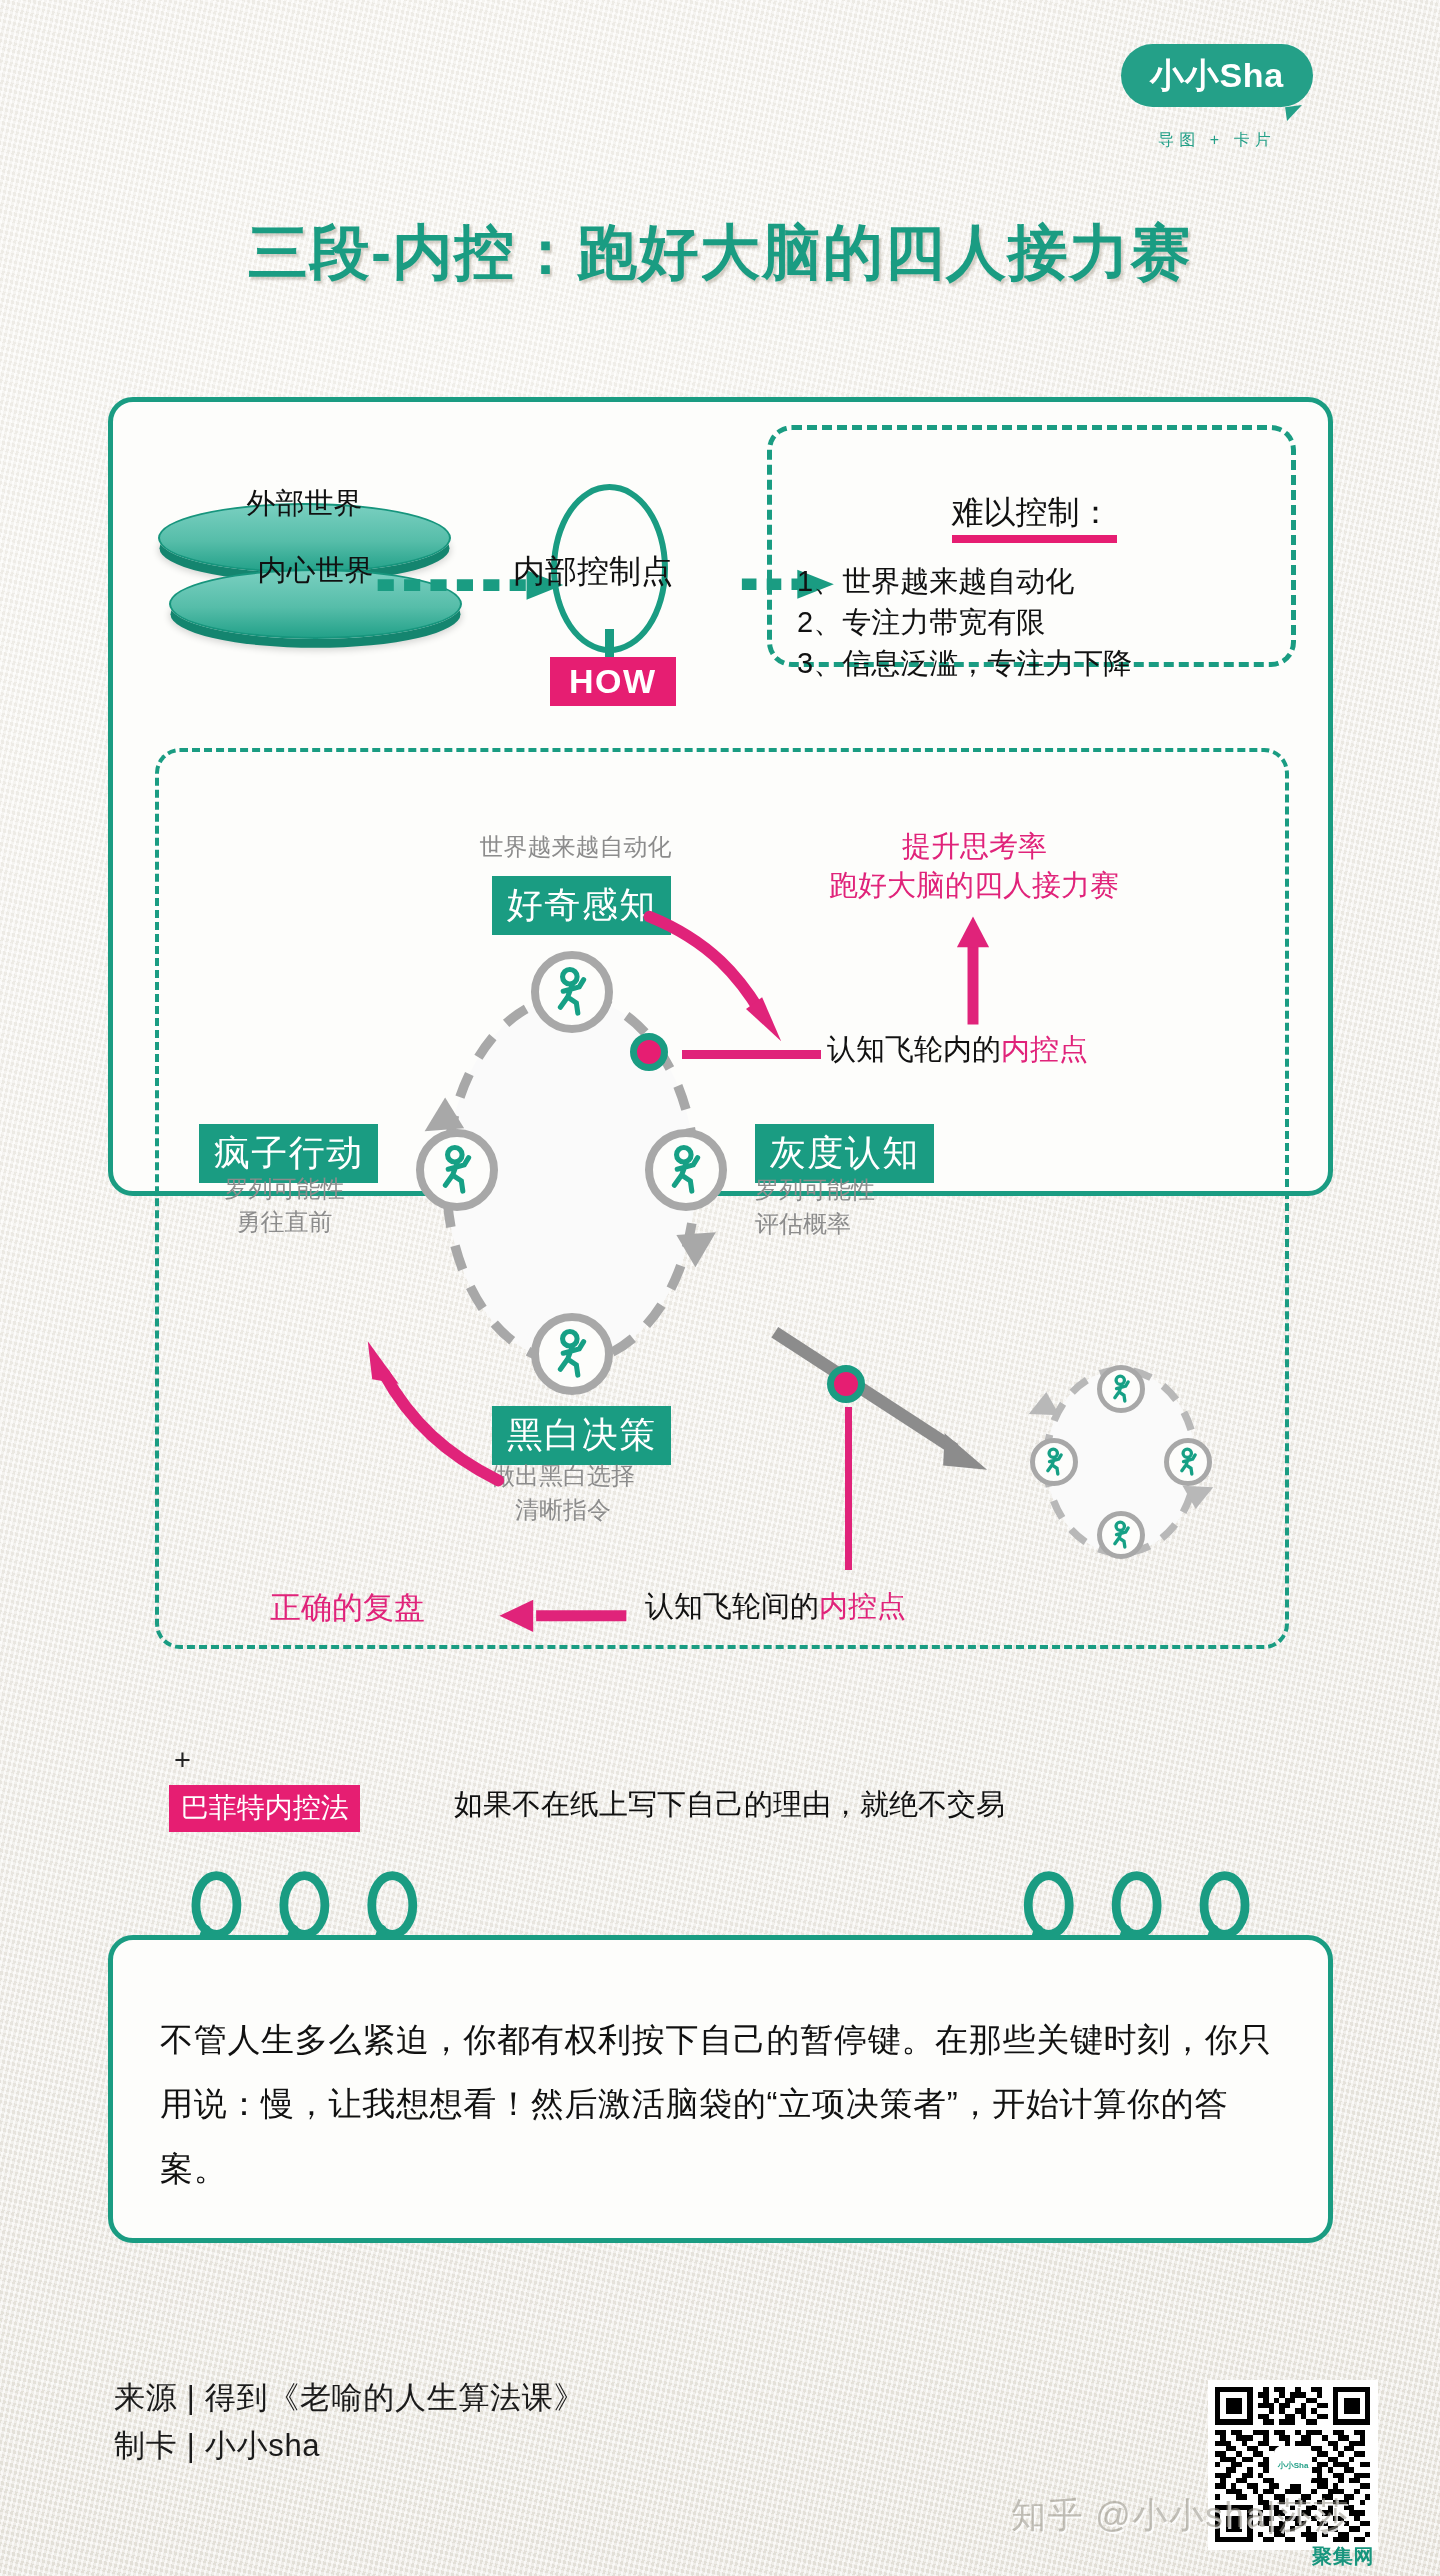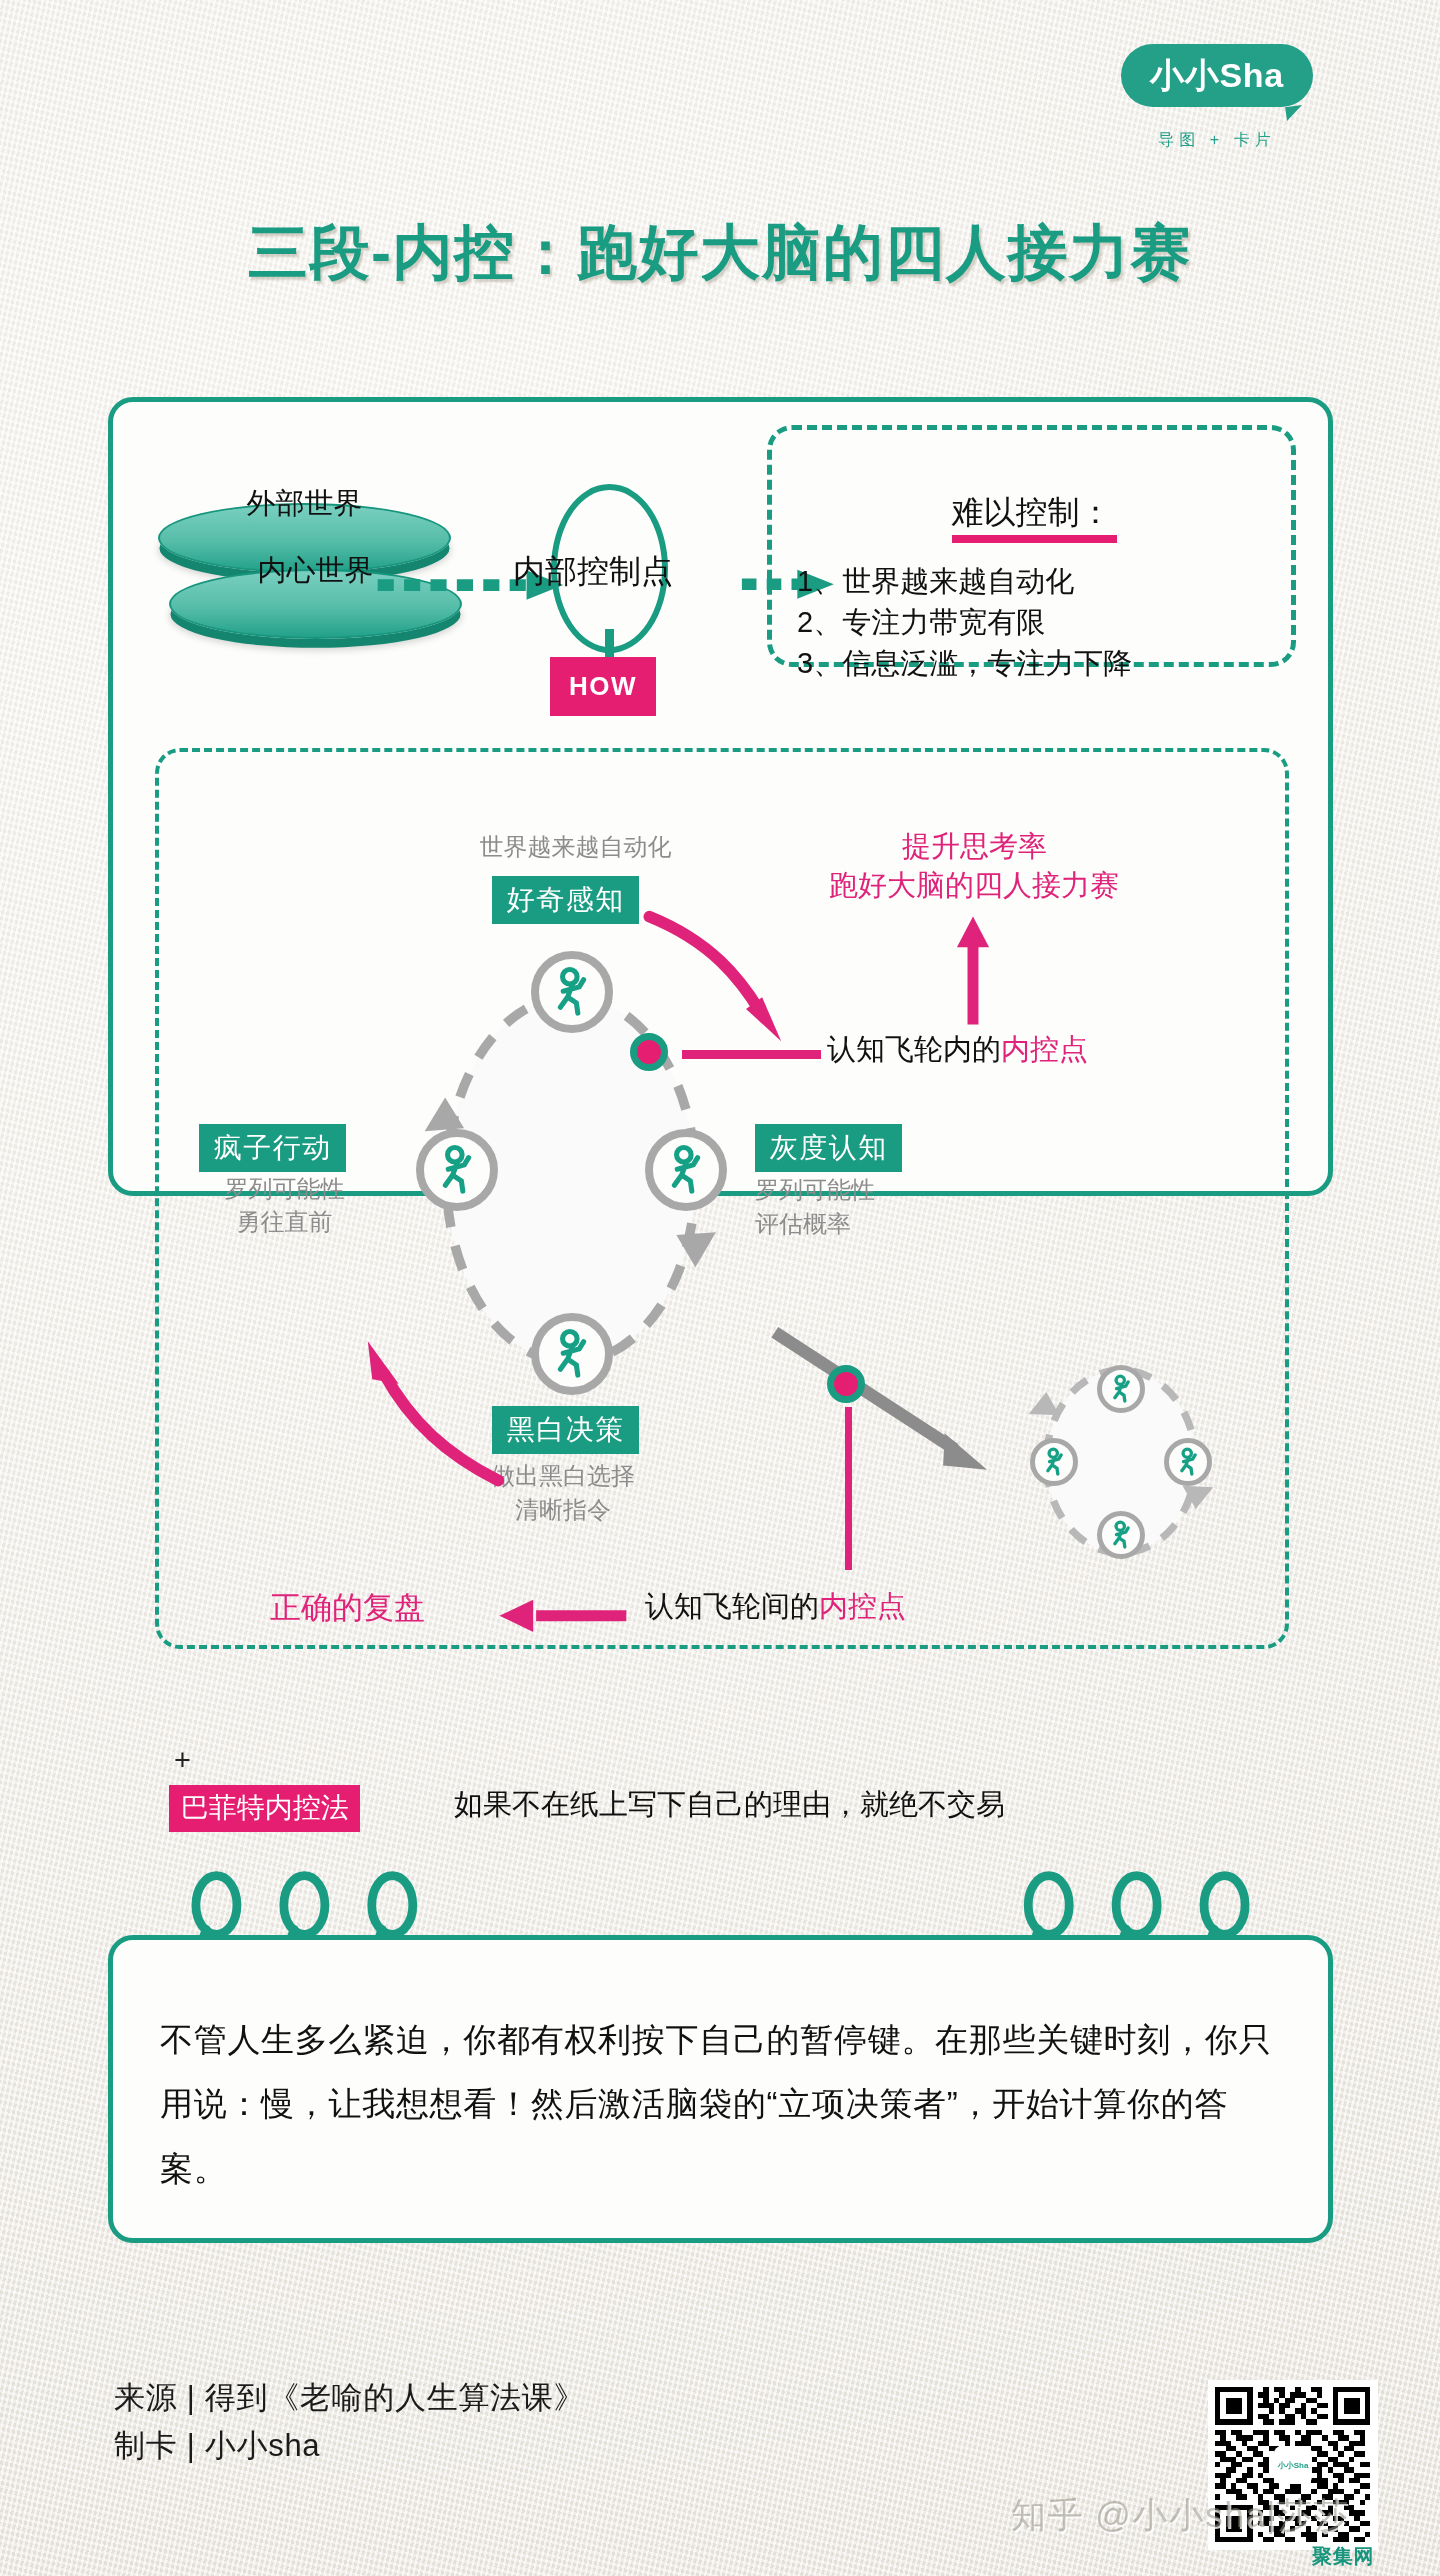--- a/index.html
+++ b/index.html
@@ -85,22 +85,22 @@
     border: 6.6px solid #1a9c82;
     border-radius: 50%;
     background: transparent;
   }
   .ctrl-label {
     position: absolute; font-size: 32px; color: #111; white-space: nowrap;
   }
   .howbox {
     position: absolute;
     background: #e61e72; color: #fff;
-    font-size: 26px; font-weight: 600;
-    padding: 14px 19px;
+    font-size: 34px; font-weight: 600;
+    padding: 5px 19px;
     letter-spacing: 1.5px;
   }
   .how-stem { position: absolute; width: 8.8px; background: #1a9c82; }
 
   .dashbox {
     position: absolute;
     border: 5.1px dashed #1a9c82;
     border-radius: 25px;
     padding: 20.5px 25px;
   }
@@ -120,21 +120,21 @@
     position: absolute; width: 82px; height: 82px;
     border-radius: 50%; border: 8px solid #a8a8a8;
     background: #fdfdfb;
     display: flex; align-items: center; justify-content: center;
   }
   .node.small { width: 48px; height: 48px; border-width: 5.9px; }
 
   .tagbox {
     position: absolute;
     background: #1a9c82; color: #fff;
-    font-size: 28px; padding: 5.1px 14.7px;
+    font-size: 36px; padding: 5.1px 14.7px;
     white-space: nowrap; letter-spacing: 1.5px;
   }
   .graytxt {
     position: absolute; color: #8c8c8c; font-size: 24px;
     line-height: 1.32; white-space: nowrap; text-align: center;
   }
   .pinktxt { position: absolute; color: #e0237a; font-size: 29px; line-height: 1.36; white-space: nowrap; text-align:center; }
   .blacktxt { position: absolute; color: #111; font-size: 29px; white-space: nowrap; }
   .pink-inline { color: #e0237a; }
 

